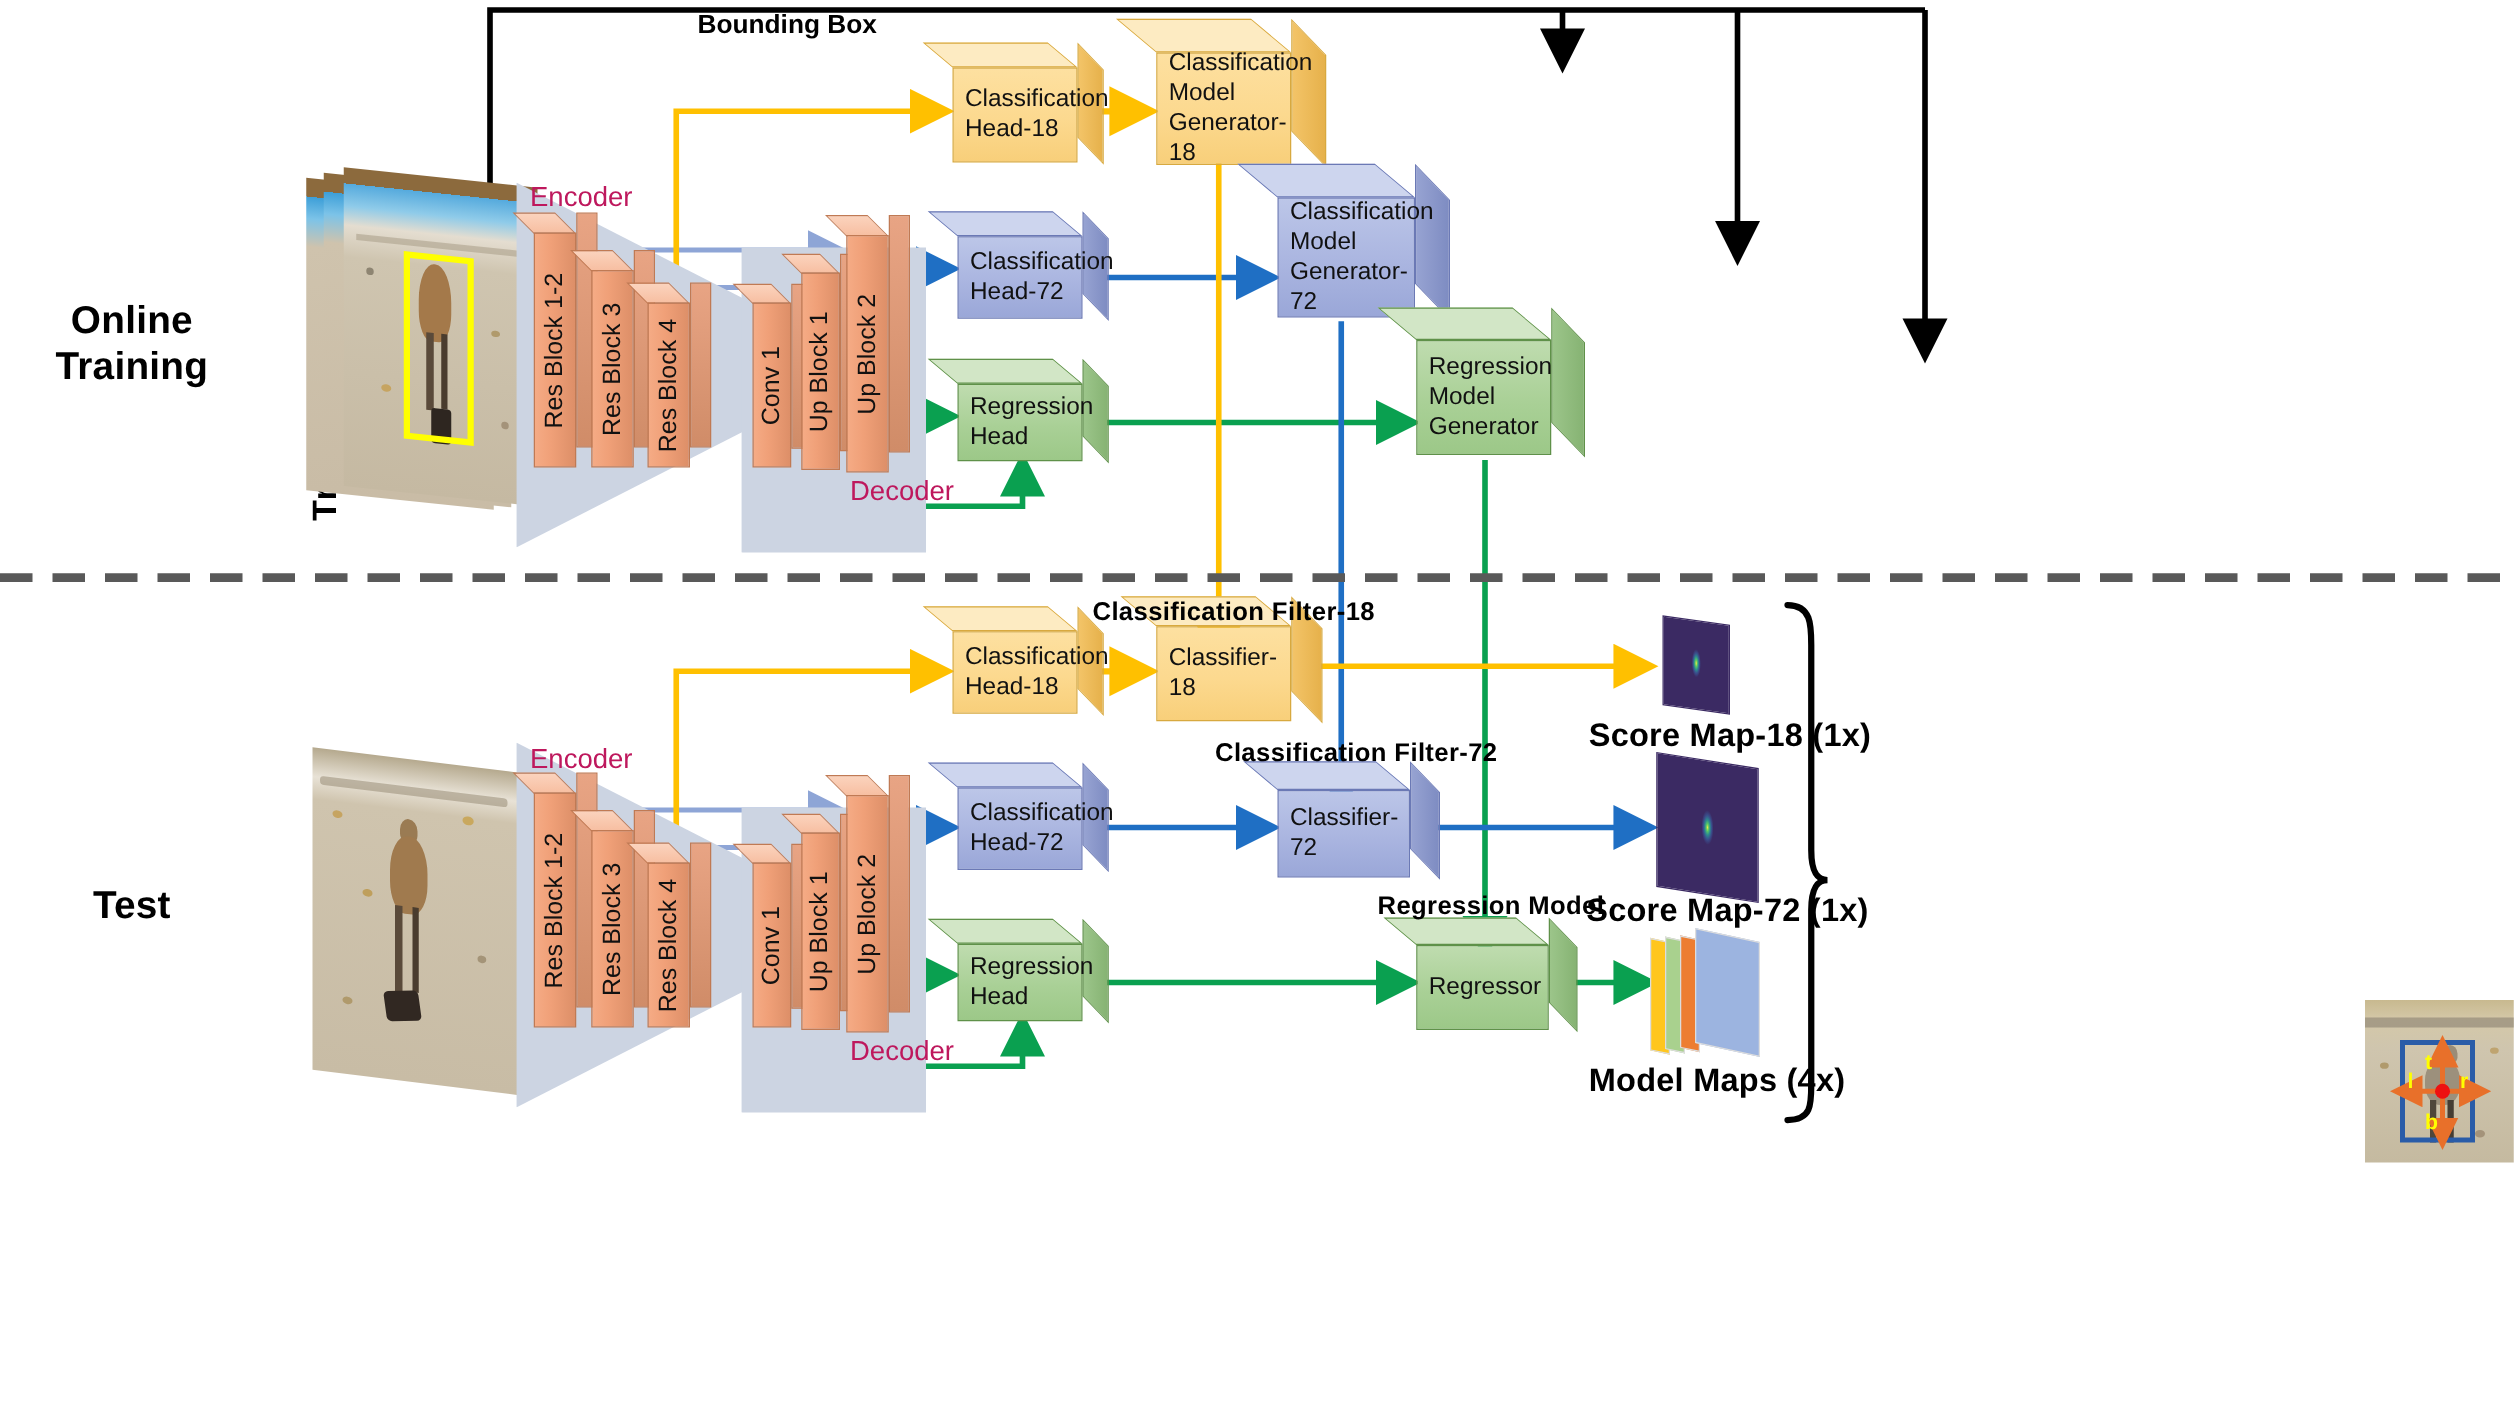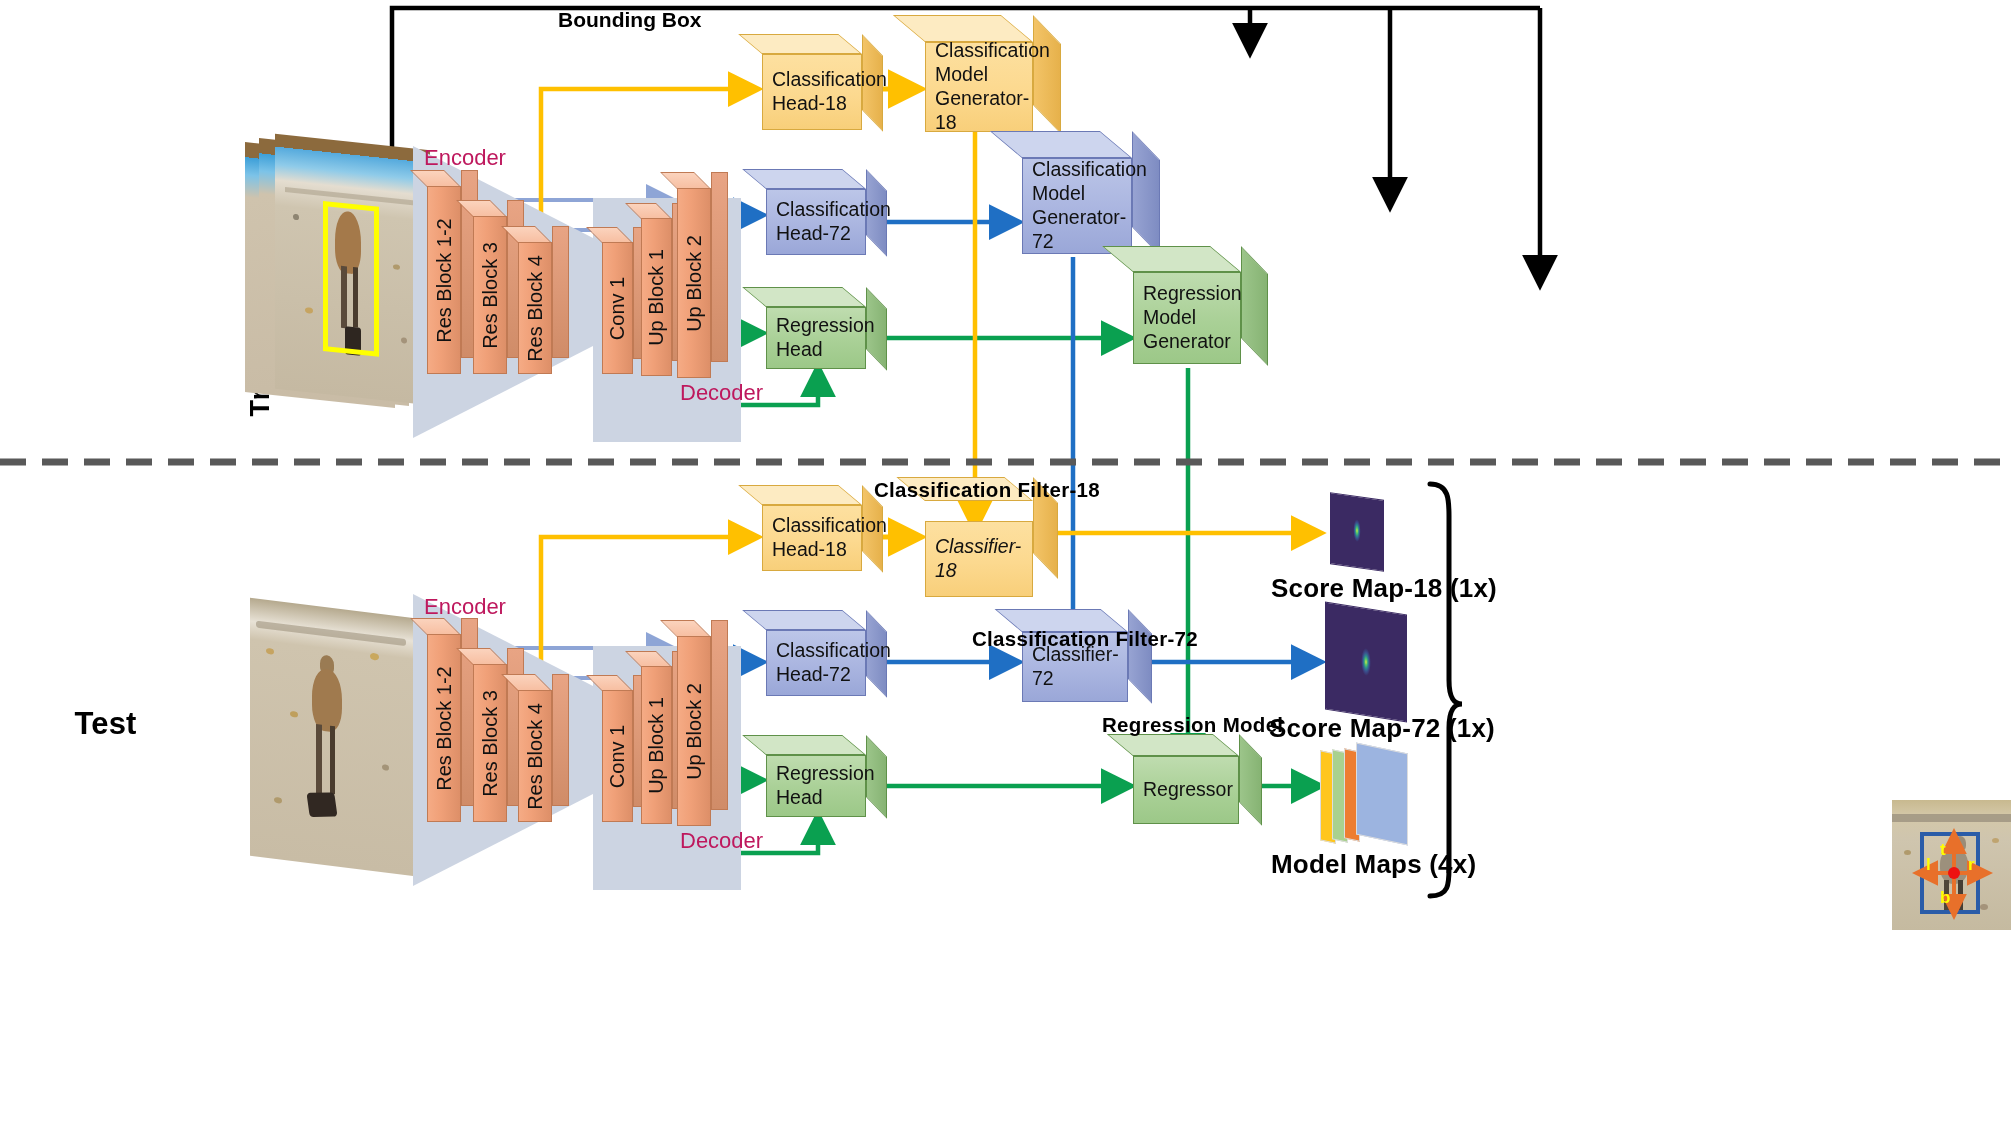--- a/index.html
+++ b/index.html
@@ -207,20 +207,22 @@
       <path d="M881,786 L1130,786" stroke="#0aa050" stroke-width="4.5" fill="none" marker-end="url(#ah-green)"></path>
       <path d="M1243,786 L1320,786" stroke="#0aa050" stroke-width="4.5" fill="none" marker-end="url(#ah-green)"></path>
       <path d="M663,803 L663,853 L818,853 L818,816" stroke="#0aa050" stroke-width="4.5" fill="none" marker-end="url(#ah-green)"></path>
     </g>
 
     <g>
       <path d="M1430,484 C1449,484 1449,500 1449,516 L1449,680 C1449,700 1455,704 1462,704 C1455,704 1449,708 1449,728 L1449,868 C1449,884 1449,896 1430,896" stroke="#000" stroke-width="5" fill="none" stroke-linecap="round"></path>
     </g>
   </svg>
 
+  <div class="abs stage-label" style="left:8px; top:238px; width:195px; white-space:pre-line;">Online
+Training</div>
   <div class="abs stage-label" style="left:8px; top:706px; width:195px;">Test</div>
 
   <div class="abs" style="left:110px; top:290px; width:300px; height:40px;">
     <div class="vert-label" style="transform: rotate(-90deg); text-align:center;">Training  frames</div>
   </div>
   <div class="abs" style="left:163px; top:738px; width:260px; height:40px;">
     <div class="vert-label" style="transform: rotate(-90deg); text-align:center;">Test  frame</div>
   </div>
 
   <div class="bbox-label" style="left:558px; top:8px;">Bounding Box</div>
@@ -443,21 +445,21 @@
 
   <div class="cube c-yellow" style="left:762px; top:505px; width:100px; height:66px;">
     <div class="top" style="left:0; top:-20px; width:100px; height:20px; transform:skewX(50deg); transform-origin:bottom left;"></div>
     <div class="side" style="left:100px; top:-20px; width:21px; height:66px; transform:skewY(46deg); transform-origin:top left;"></div>
     <div class="face" style="width:100px; height:66px;">
       <div class="lbl">Classification
 Head-18</div>
     </div>
   </div>
 
-  <div class="cube c-yellow" style="left:925px; top:501px; width:108px; height:96px;font-style:italic;">
+  <div class="cube c-yellow" style="left:925px; top:501px; width:108px; height:76px;">
     <div class="top" style="left:0; top:-24px; width:108px; height:24px; transform:skewX(50deg); transform-origin:bottom left;"></div>
     <div class="side" style="left:108px; top:-24px; width:25px; height:76px; transform:skewY(46deg); transform-origin:top left;"></div>
     <div class="face" style="width:108px; height:76px;">
       <div class="lbl">Classifier-18</div>
     </div>
   </div>
 
   <div class="cube c-blue" style="left:766px; top:630px; width:100px; height:66px;">
     <div class="top" style="left:0; top:-20px; width:100px; height:20px; transform:skewX(50deg); transform-origin:bottom left;"></div>
     <div class="side" style="left:100px; top:-20px; width:21px; height:66px; transform:skewY(46deg); transform-origin:top left;"></div>
@@ -486,21 +488,21 @@
 
   <div class="cube c-green" style="left:1133px; top:756px; width:106px; height:68px;">
     <div class="top" style="left:0; top:-22px; width:106px; height:22px; transform:skewX(50deg); transform-origin:bottom left;"></div>
     <div class="side" style="left:106px; top:-22px; width:23px; height:68px; transform:skewY(46deg); transform-origin:top left;"></div>
     <div class="face" style="width:106px; height:68px;">
       <div class="lbl">Regressor</div>
     </div>
   </div>
 
   <div class="filter-label" style="left:874px; top:478px;">Classification  Filter-18</div>
-  <div class="filter-label" style="left:972px; top:591px;margin-top:36px;">Classification  Filter-72</div>
+  <div class="filter-label" style="left:972px; top:591px;">Classification  Filter-72</div>
   <div class="filter-label" style="left:1102px; top:713px;">Regression  Model</div>
 
   <div class="scoremap" style="left:1330px; top:496px; width:54px; height:72px; transform:skewY(8deg);
               background: radial-gradient(ellipse 7% 16% at 50% 48%, #e8e84a 0%, #55c667 25%, #2d8a8f 48%, #3a4e8c 72%, #3b2a63 100%);
               border:1px solid #3b2a63;"></div>
   <div class="map-label" style="left:1271px; top:573px;">Score Map-18 (1x)</div>
 
   <div class="scoremap" style="left:1325px; top:608px; width:82px; height:108px; transform:skewY(9deg);
               background: radial-gradient(ellipse 6% 13% at 50% 50%, #e8e84a 0%, #55c667 22%, #2d8a8f 44%, #3a4e8c 70%, #3b2a63 100%);
               border:1px solid #3b2a63;"></div>

